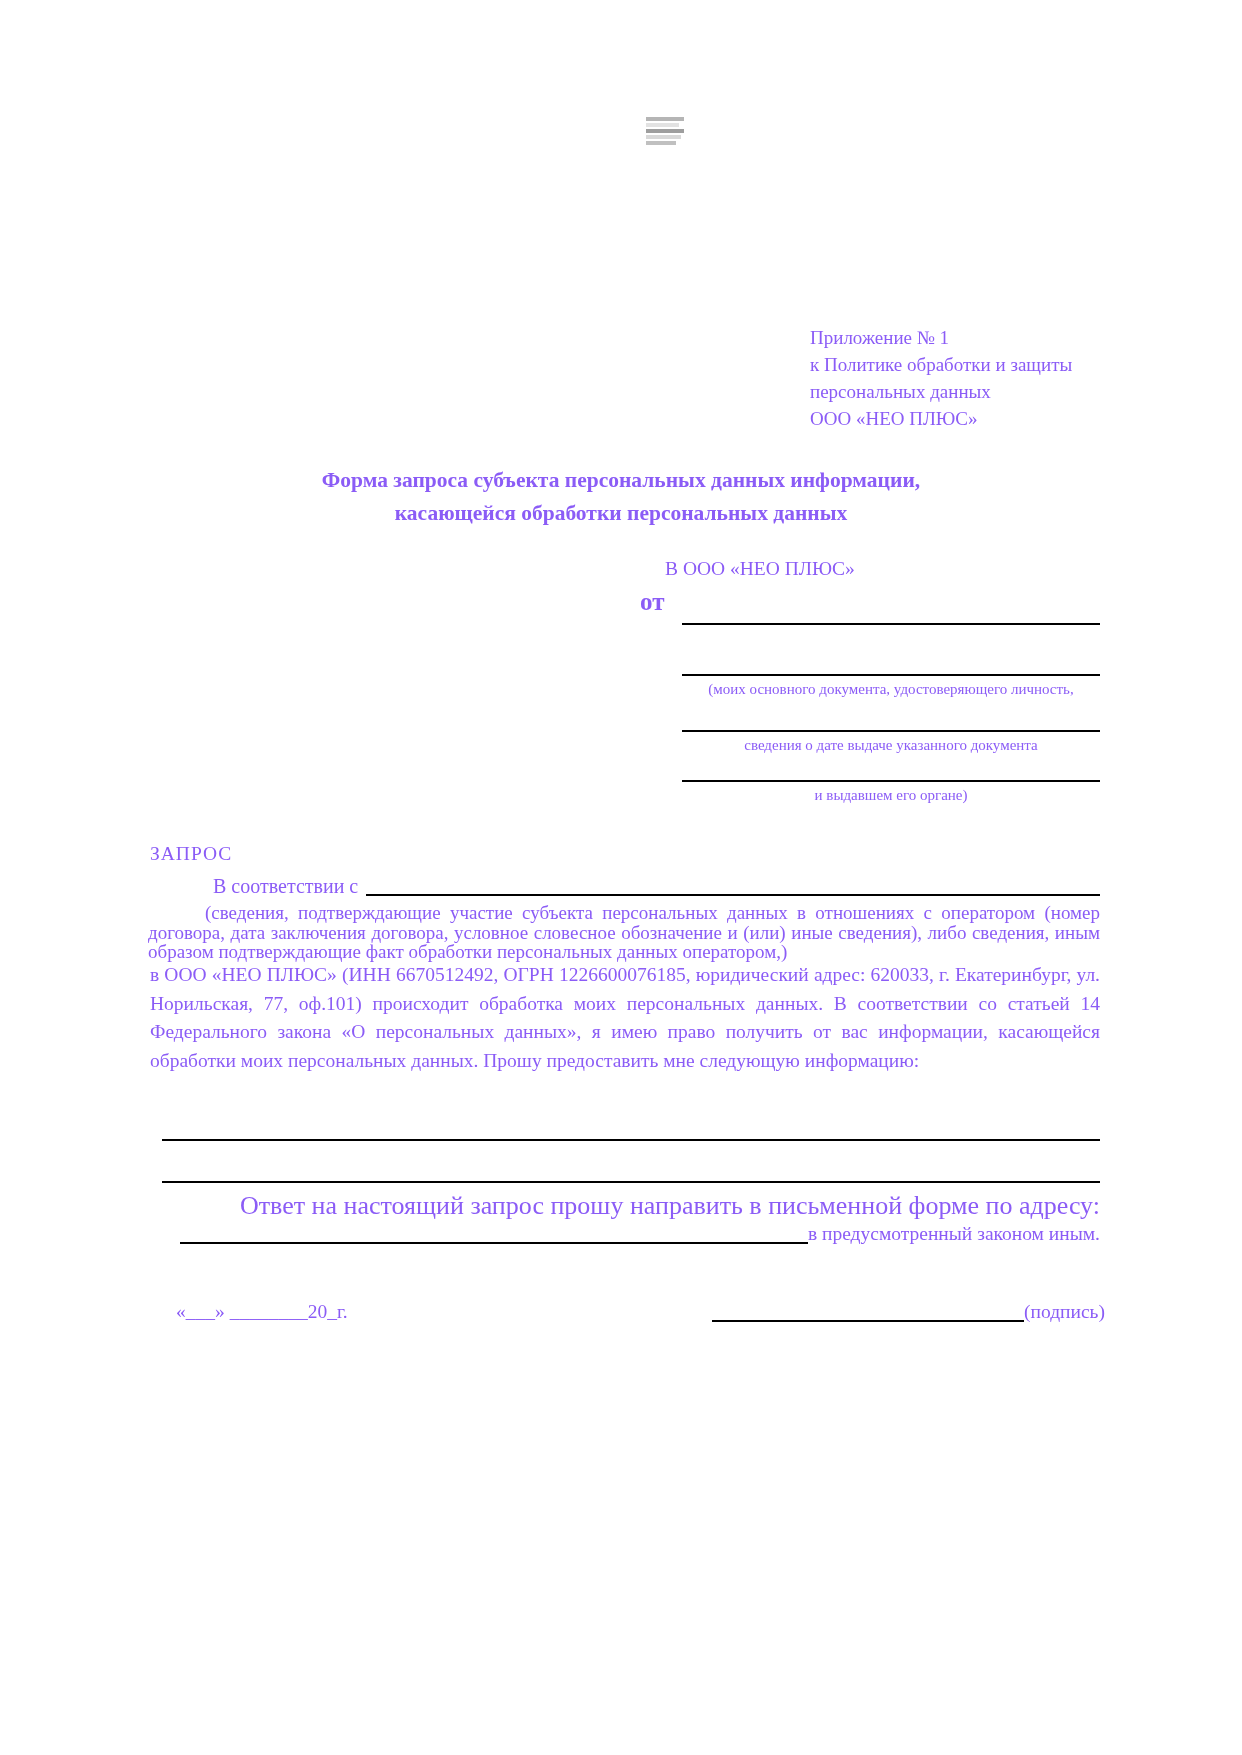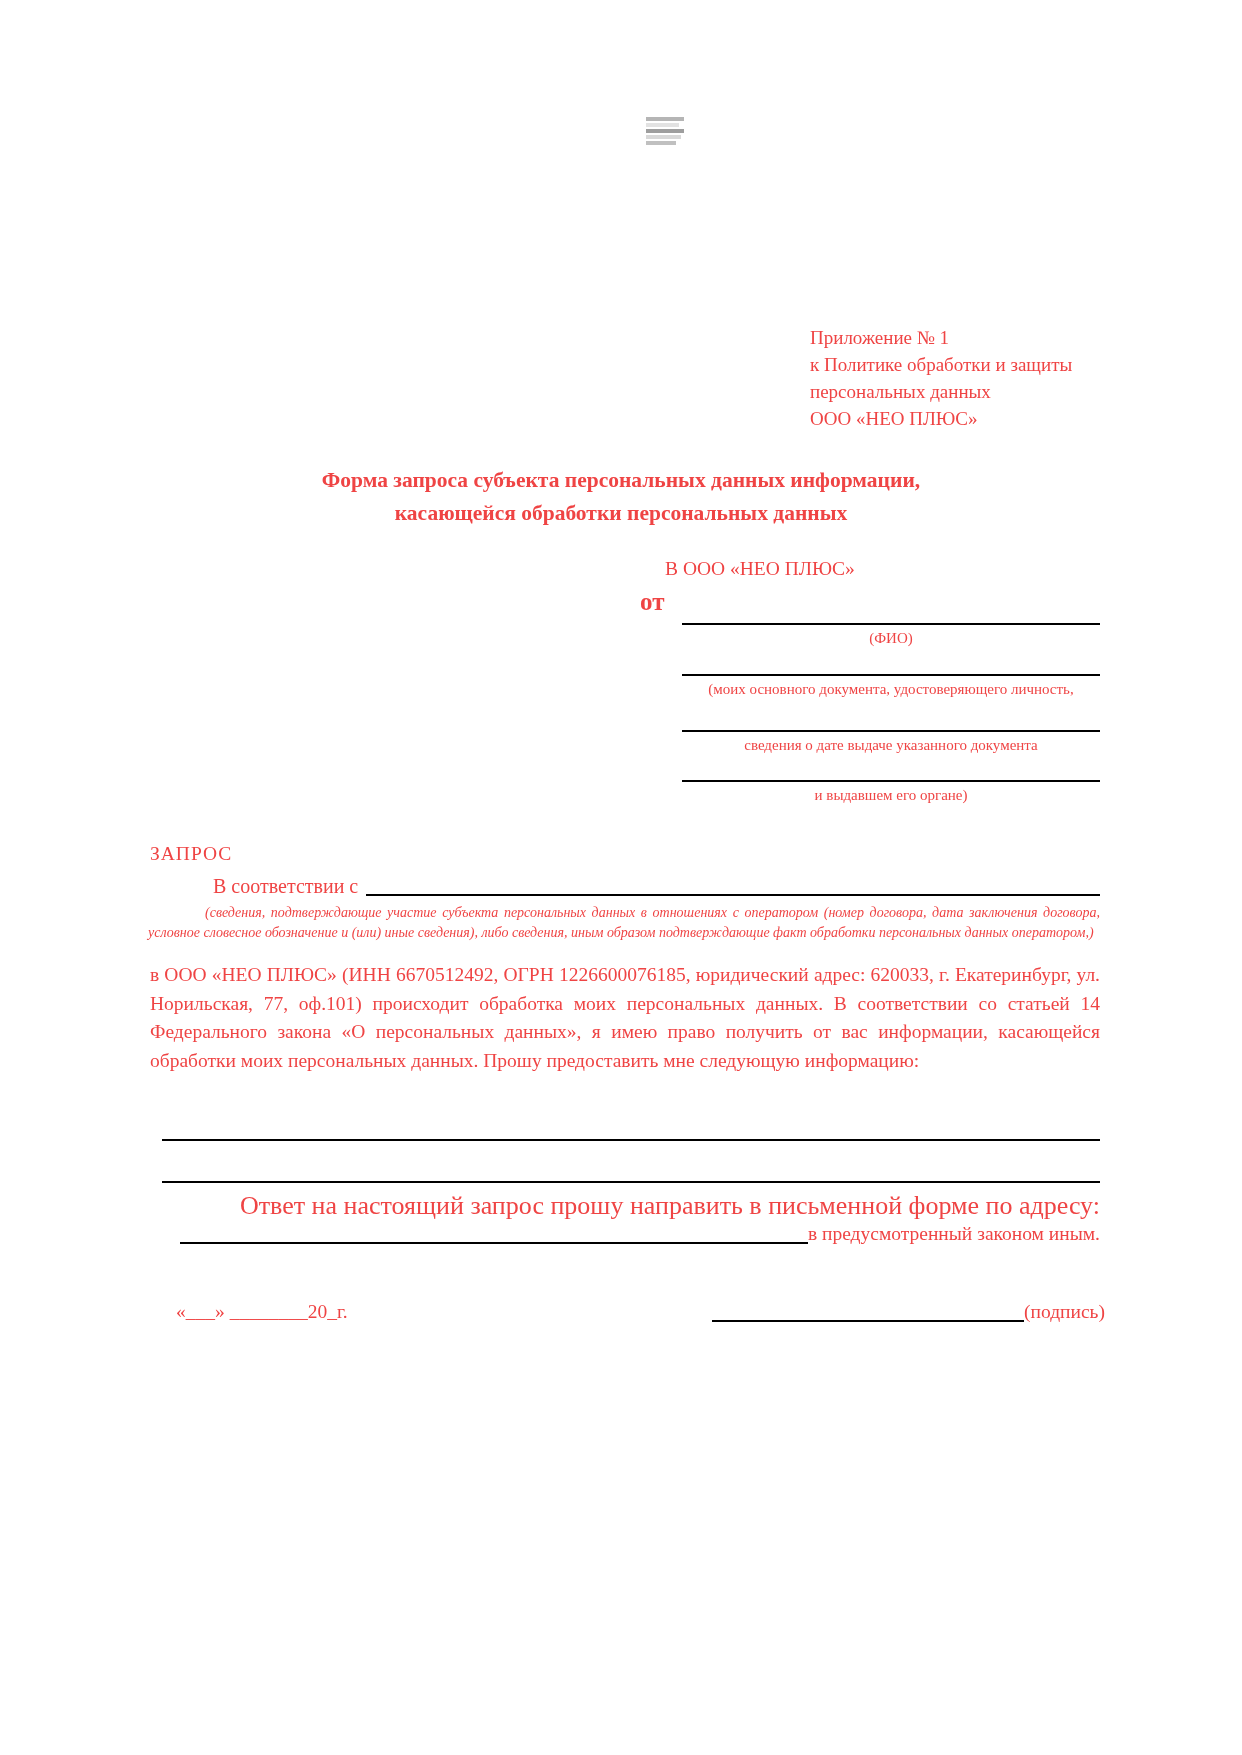--- a/index.html
+++ b/index.html
@@ -5,21 +5,21 @@
   html, body {
     margin: 0;
     padding: 0;
     background: #ffffff;
   }
   .page {
     position: relative;
     width: 1242px;
     height: 1755px;
     background: #ffffff;
-    color: #ef4444;
+    color: #8b5cf6;
     font-family: "Liberation Serif", serif;
     overflow: hidden;
   }
 
   
   .doc-logo {
     position: absolute;
     left: 646px;
     top: 117px;
     width: 38px;
@@ -117,25 +117,24 @@
     height: 20px;
     margin-bottom: 2px;
     margin-left: 8px;
   }
 
   .footnote {
     position: absolute;
     left: 148px;
     width: 952px;
     top: 903px;
-    font-size: 14px;
+    font-size: 19px;
     line-height: 19.5px;
     text-align: justify;
     text-indent: 57px;
-    font-style: italic;
   }
 
   .body-par {
     position: absolute;
     left: 150px;
     width: 950px;
     top: 961px;
     font-size: 19.5px;
     line-height: 28.7px;
     text-align: justify;
@@ -221,21 +220,20 @@
   <div class="doc-title">
     <div>Форма запроса субъекта персональных данных информации,</div>
     <div>касающейся обработки персональных данных</div>
   </div>
 
   <div class="addr-to">В ООО «НЕО ПЛЮС»</div>
   <div class="addr-from">от</div>
 
   <div class="field f1">
     <div class="blank"></div>
-    <div class="cap">(ФИО)</div>
   </div>
 
   <div class="field f2">
     <div class="blank"></div>
     <div class="cap">(моих основного документа, удостоверяющего личность,</div>
   </div>
 
   <div class="field f3">
     <div class="blank"></div>
     <div class="cap">сведения о дате выдаче указанного документа</div>

